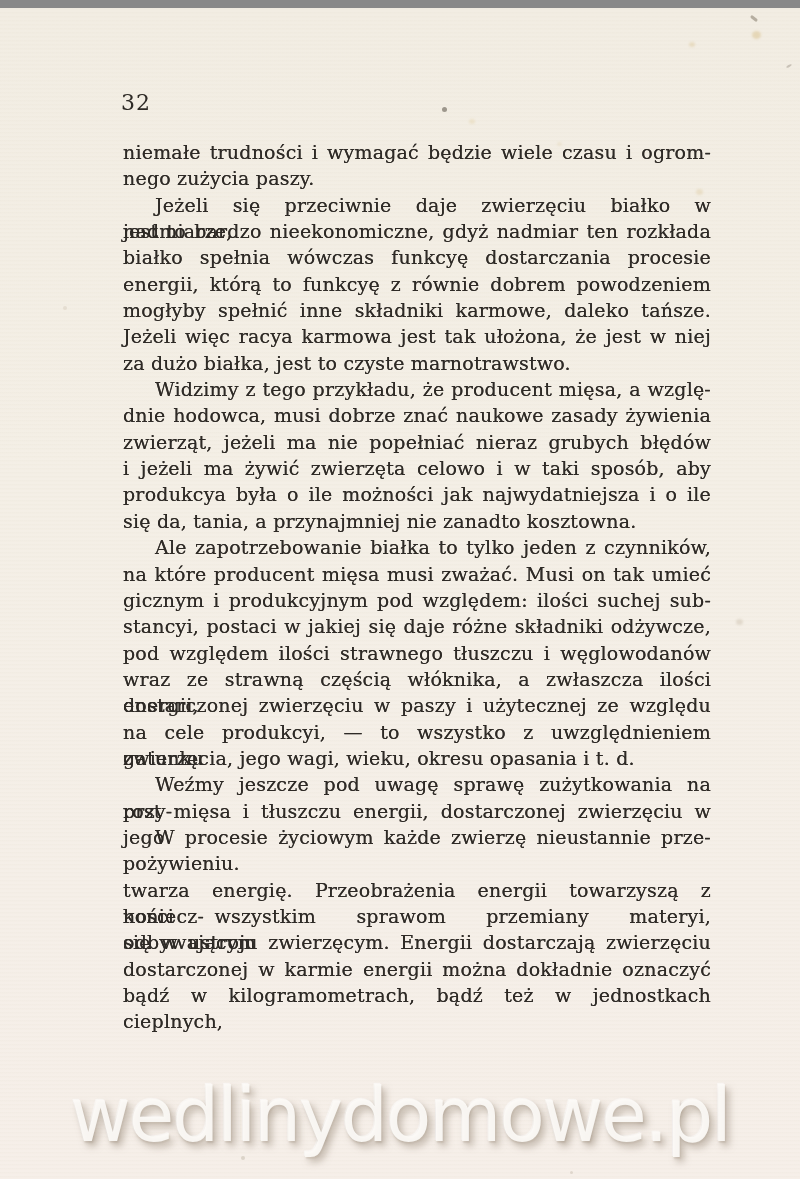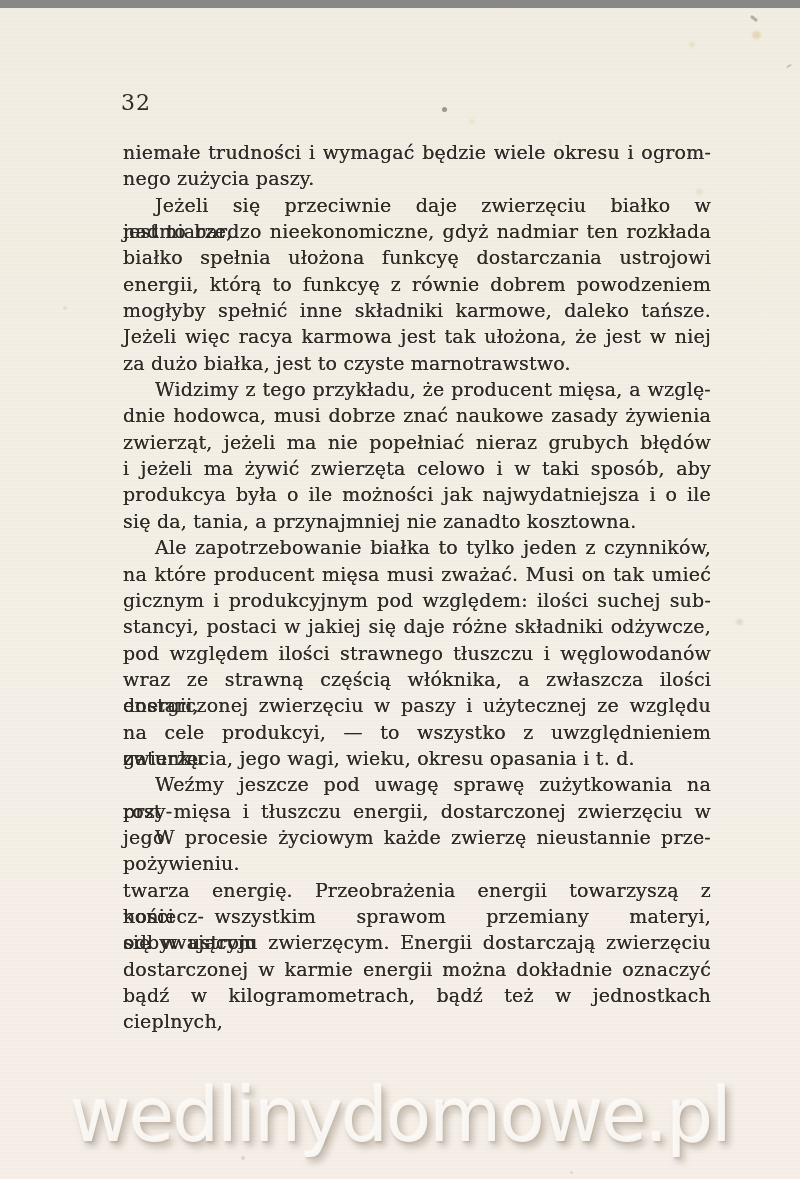--- a/index.html
+++ b/index.html
@@ -87,25 +87,25 @@
   .sp11 { left: 570px; top: 1163px;width: 3px; height: 3px; background: #b7ac9c; opacity: .35; }
   .sp12 { left: 63px;  top: 298px; width: 4px; height: 4px; background: #cabfae; opacity: .35; }
 </style>
 </head>
 <body>
 
 <div class="page">
   <div class="page-number">32</div>
 
   <div class="text-block">
-      <div class="line">niemałe trudności i wymagać będzie wiele okresu i ogrom-</div>
+      <div class="line">niemałe trudności i wymagać będzie wiele czasu i ogrom-</div>
       <div class="line last">nego zużycia paszy.</div>
       <div class="line indent">Jeżeli się przeciwnie daje zwierzęciu białko w nadmiarze,</div>
       <div class="line">jest to bardzo nieekonomiczne, gdyż nadmiar ten rozkłada</div>
-      <div class="line">białko spełnia ułożona funkcyę dostarczania ustrojowi</div>
+      <div class="line">białko spełnia wówczas funkcyę dostarczania procesie</div>
       <div class="line">energii, którą to funkcyę z równie dobrem powodzeniem</div>
       <div class="line">mogłyby spełnić inne składniki karmowe, daleko tańsze.</div>
       <div class="line">Jeżeli więc racya karmowa jest tak ułożona, że jest w niej</div>
       <div class="line last">za dużo białka, jest to czyste marnotrawstwo.</div>
       <div class="line indent">Widzimy z tego przykładu, że producent mięsa, a wzglę-</div>
       <div class="line">dnie hodowca, musi dobrze znać naukowe zasady żywienia</div>
       <div class="line">zwierząt, jeżeli ma nie popełniać nieraz grubych błędów</div>
       <div class="line">i jeżeli ma żywić zwierzęta celowo i w taki sposób, aby</div>
       <div class="line">produkcya była o ile możności jak najwydatniejsza i o ile</div>
       <div class="line last">się da, tania, a przynajmniej nie zanadto kosztowna.</div>

